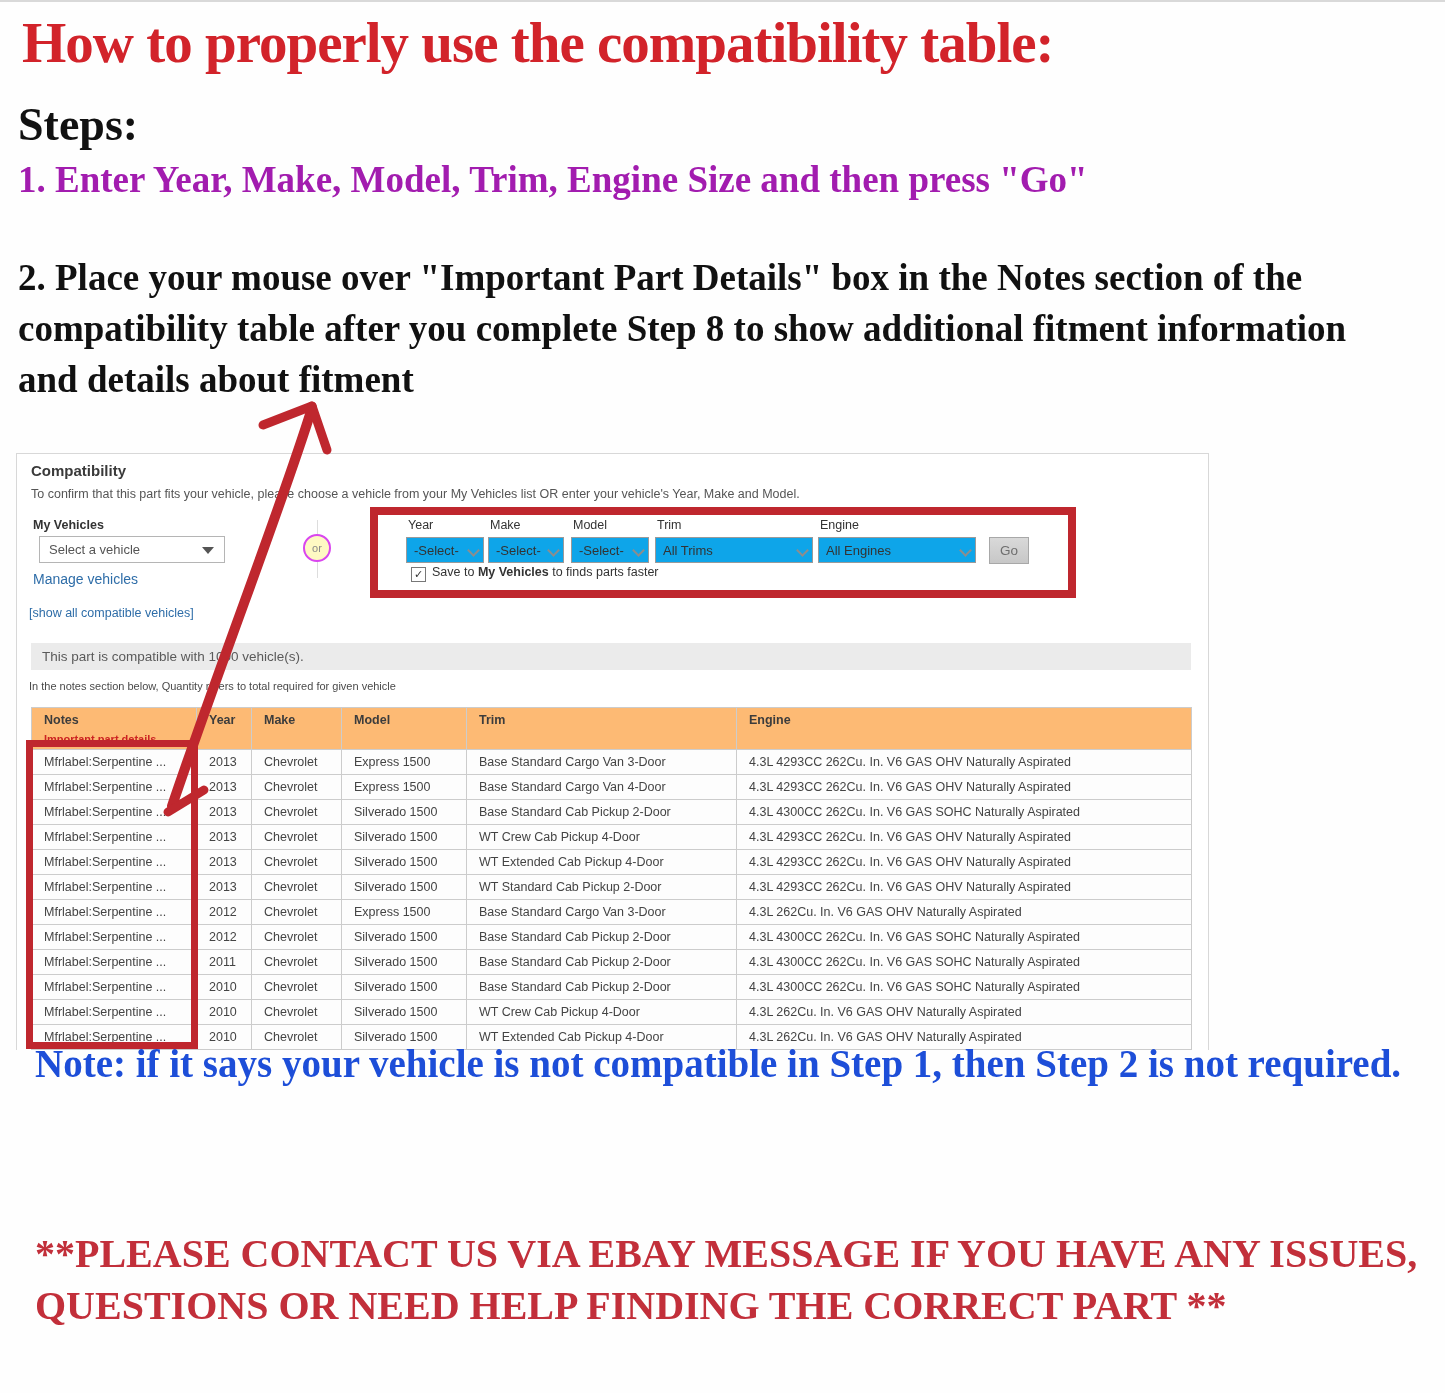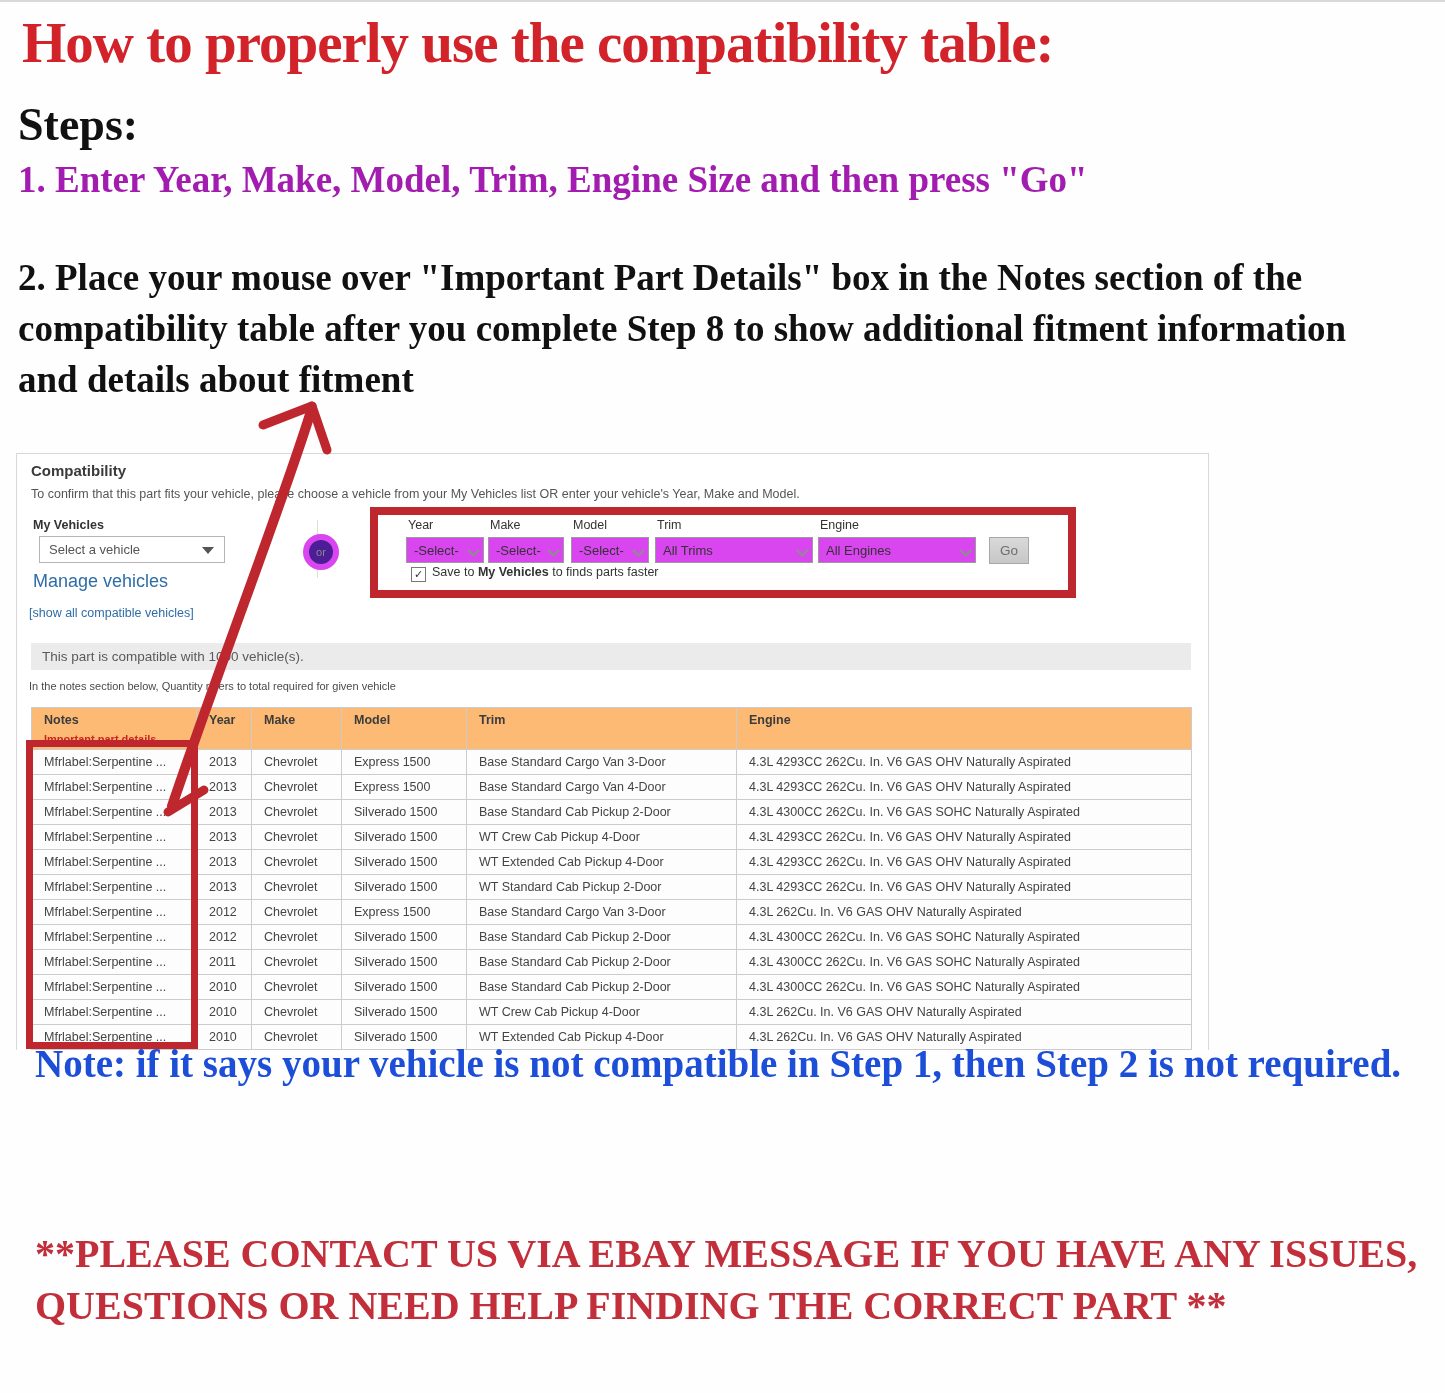--- a/index.html
+++ b/index.html
@@ -20,30 +20,30 @@
   #panel{position:absolute;left:16px;top:453px;width:1191px;height:596px;background:#fff;
          border:1px solid #d8d8d8;border-bottom:none;overflow:hidden;font-size:13px;color:#555;}
   #compat-title{position:absolute;left:14px;top:8px;font-size:15px;font-weight:bold;color:#3a3a3a;}
   #compat-desc{position:absolute;left:14px;top:33px;font-size:12.5px;color:#555;}
   #myveh-label{position:absolute;left:16px;top:64px;font-size:12.5px;font-weight:bold;color:#333;}
   #vehicle-select{position:absolute;left:22px;top:82px;width:186px;height:27px;background:#fff;
                   border:1px solid #b5b5b5;box-sizing:border-box;color:#555;}
   #vehicle-select .val{position:absolute;left:9px;top:5px;font-size:13px;}
   #vehicle-select .tri{position:absolute;right:10px;top:10px;width:0;height:0;
                        border-left:6px solid transparent;border-right:6px solid transparent;border-top:7px solid #555;}
-  #manage-link{position:absolute;left:16px;top:117px;font-size:18px;color:#2e6da8;}
+  #manage-link{position:absolute;left:16px;top:117px;font-size:14px;color:#2e6da8;}
   #showall-link{position:absolute;left:12px;top:152px;font-size:12.5px;color:#2e6da8;}
   #or-divider{position:absolute;left:300px;top:66px;width:1px;height:58px;background:#ddd;}
   #or-circle{position:absolute;left:286px;top:80px;width:24px;height:24px;border-radius:50%;
              border:2px solid #d9c astray;} 
-  #or-circle{border:6px solid #d946ef;background:#4c1d95;color:#8a8a8a;font-size:11px;
+  #or-circle{border:2px solid #d946ef;background:#fef9c3;color:#8a8a8a;font-size:11px;
              display:flex;align-items:center;justify-content:center;}
   
   .sel-label{position:absolute;top:64px;font-size:12.5px;color:#333;}
-  .sel-box{position:absolute;top:83px;height:26px;box-sizing:border-box;background:#d946ef;
+  .sel-box{position:absolute;top:83px;height:26px;box-sizing:border-box;background:#0ea5e9;
            border:1px solid #9a9a9a;color:#333;}
   .sel-box .val{position:absolute;left:7px;top:5px;font-size:13px;white-space:nowrap;}
   .sel-box .chev{position:absolute;right:5px;top:8px;width:7px;height:7px;border-right:2px solid #8d8d8d;
                  border-bottom:2px solid #8d8d8d;transform:rotate(45deg);}
   #go-button{position:absolute;left:972px;top:83px;width:40px;height:27px;box-sizing:border-box;
              background:linear-gradient(#d9d9d9,#c7c7c7);border:1px solid #a8a8a8;color:#6e6e6e;
              font-size:13.5px;text-align:center;line-height:25px;}
   #save-row{position:absolute;left:394px;top:111px;height:16px;font-size:12.5px;color:#333;}
   #save-checkbox{display:inline-block;width:13px;height:13px;border:1px solid #777;background:#fff;
                  vertical-align:-2px;margin-right:6px;text-align:center;line-height:13px;font-size:11px;color:#333;}

